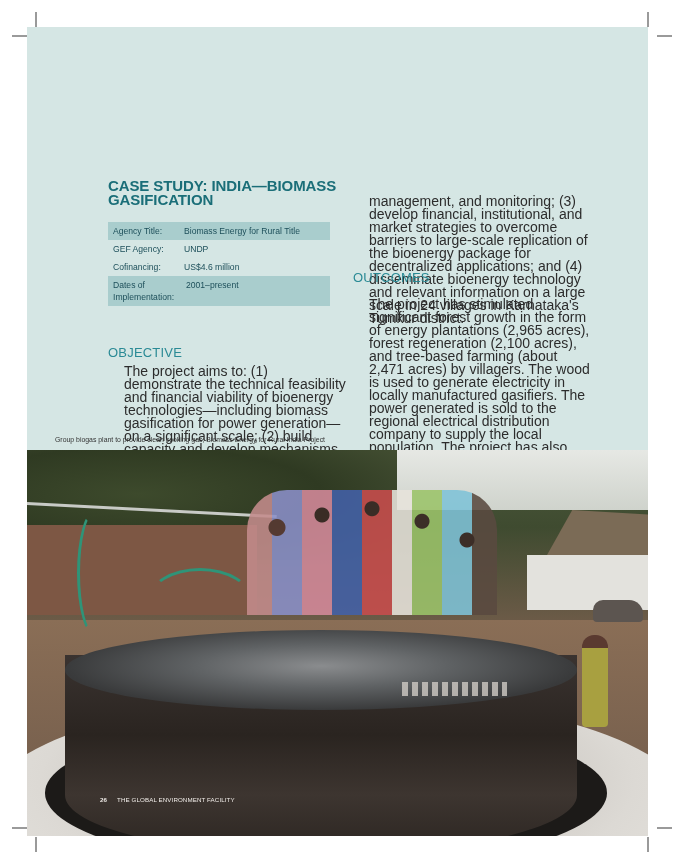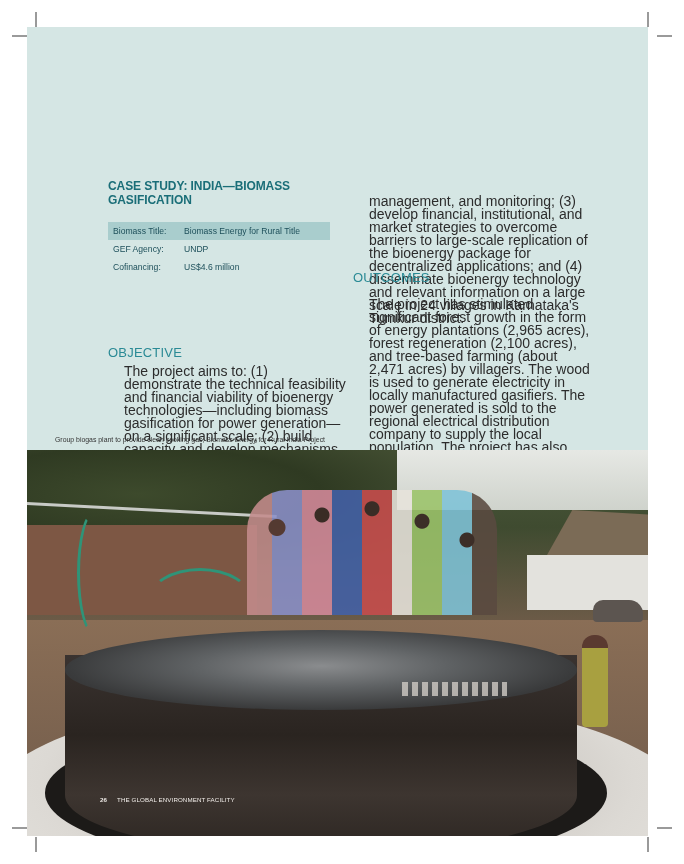--- a/index.html
+++ b/index.html
@@ -8,21 +8,21 @@
       background: #ffffff;
       font-family: "Liberation Sans", sans-serif;
     }
     .crop { position: absolute; background: #9a9a9a; }
     .page {
       position: absolute; left: 27px; top: 27px; width: 621px; height: 809px;
       background: #d5e6e4; overflow: hidden;
     }
     .heading {
       position: absolute; left: 81px; top: 152px; width: 230px;
-      color: #1a6e78; font-weight: bold; font-size: 12px; line-height: 14px;
+      color: #1a6e78; font-weight: bold; font-size: 15px; line-height: 14px;
       letter-spacing: -0.1px; margin: 0;
     }
     table.facts {
       position: absolute; left: 81px; top: 195px; width: 222px;
       border-collapse: collapse; font-size: 8.6px; color: #1d4f5a;
     }
     table.facts td { padding: 0 0 0 5px; vertical-align: top; line-height: 12px; }
     table.facts tr { height: 18px; }
     table.facts tr.shaded td { background: #a9cdcd; }
     table.facts tr td:first-child { width: 66px; padding-top: 3px; padding-bottom: 3px; }
@@ -95,30 +95,34 @@
 <div class="crop" style="left:657px;top:827px;width:15px;height:2px;"></div>
 <div class="crop" style="left:647px;top:837px;width:2px;height:15px;"></div>
 
 <div class="page">
 
   <h2 class="heading">CASE STUDY: INDIA—BIOMASS GASIFICATION</h2>
 
   <table class="facts">
     <tbody>
         <tr class="shaded">
-      <td>Biomass Title:</td>
+      <td>Agency Title:</td>
       <td>Biomass Energy for Rural Title</td>
     </tr>
     <tr>
       <td>GEF Agency:</td>
       <td>UNDP</td>
     </tr>
     <tr>
       <td>Cofinancing:</td>
       <td>US$4.6 million</td>
+    </tr>
+    <tr class="shaded tall">
+      <td>Dates of Implementation:</td>
+      <td style="padding-left:7px;">2001–present</td>
     </tr>
   </tbody>
     </table>
 
   <h3 class="subhead" style="left:81px;top:318px;">OBJECTIVE</h3>
   <p class="body-text" style="left:81px;top:322px;width:222px;">The project aims to: (1) demonstrate the technical feasibility and financial viability of bioenergy technologies—including biomass gasification for power generation—on a significant scale; (2) build capacity and develop mechanisms for project implementation,</p>
 
   <p class="body-text" style="left:326px;top:152px;width:222px;">management, and monitoring; (3) develop financial, institutional, and market strategies to overcome barriers to large-scale replication of the bioenergy package for decentralized applications; and (4) disseminate bioenergy technology and relevant information on a large scale in 24 villages in Karnataka's Tumkur district.</p>
 
   <h3 class="subhead" style="left:326px;top:243px;">OUTCOMES</h3>

